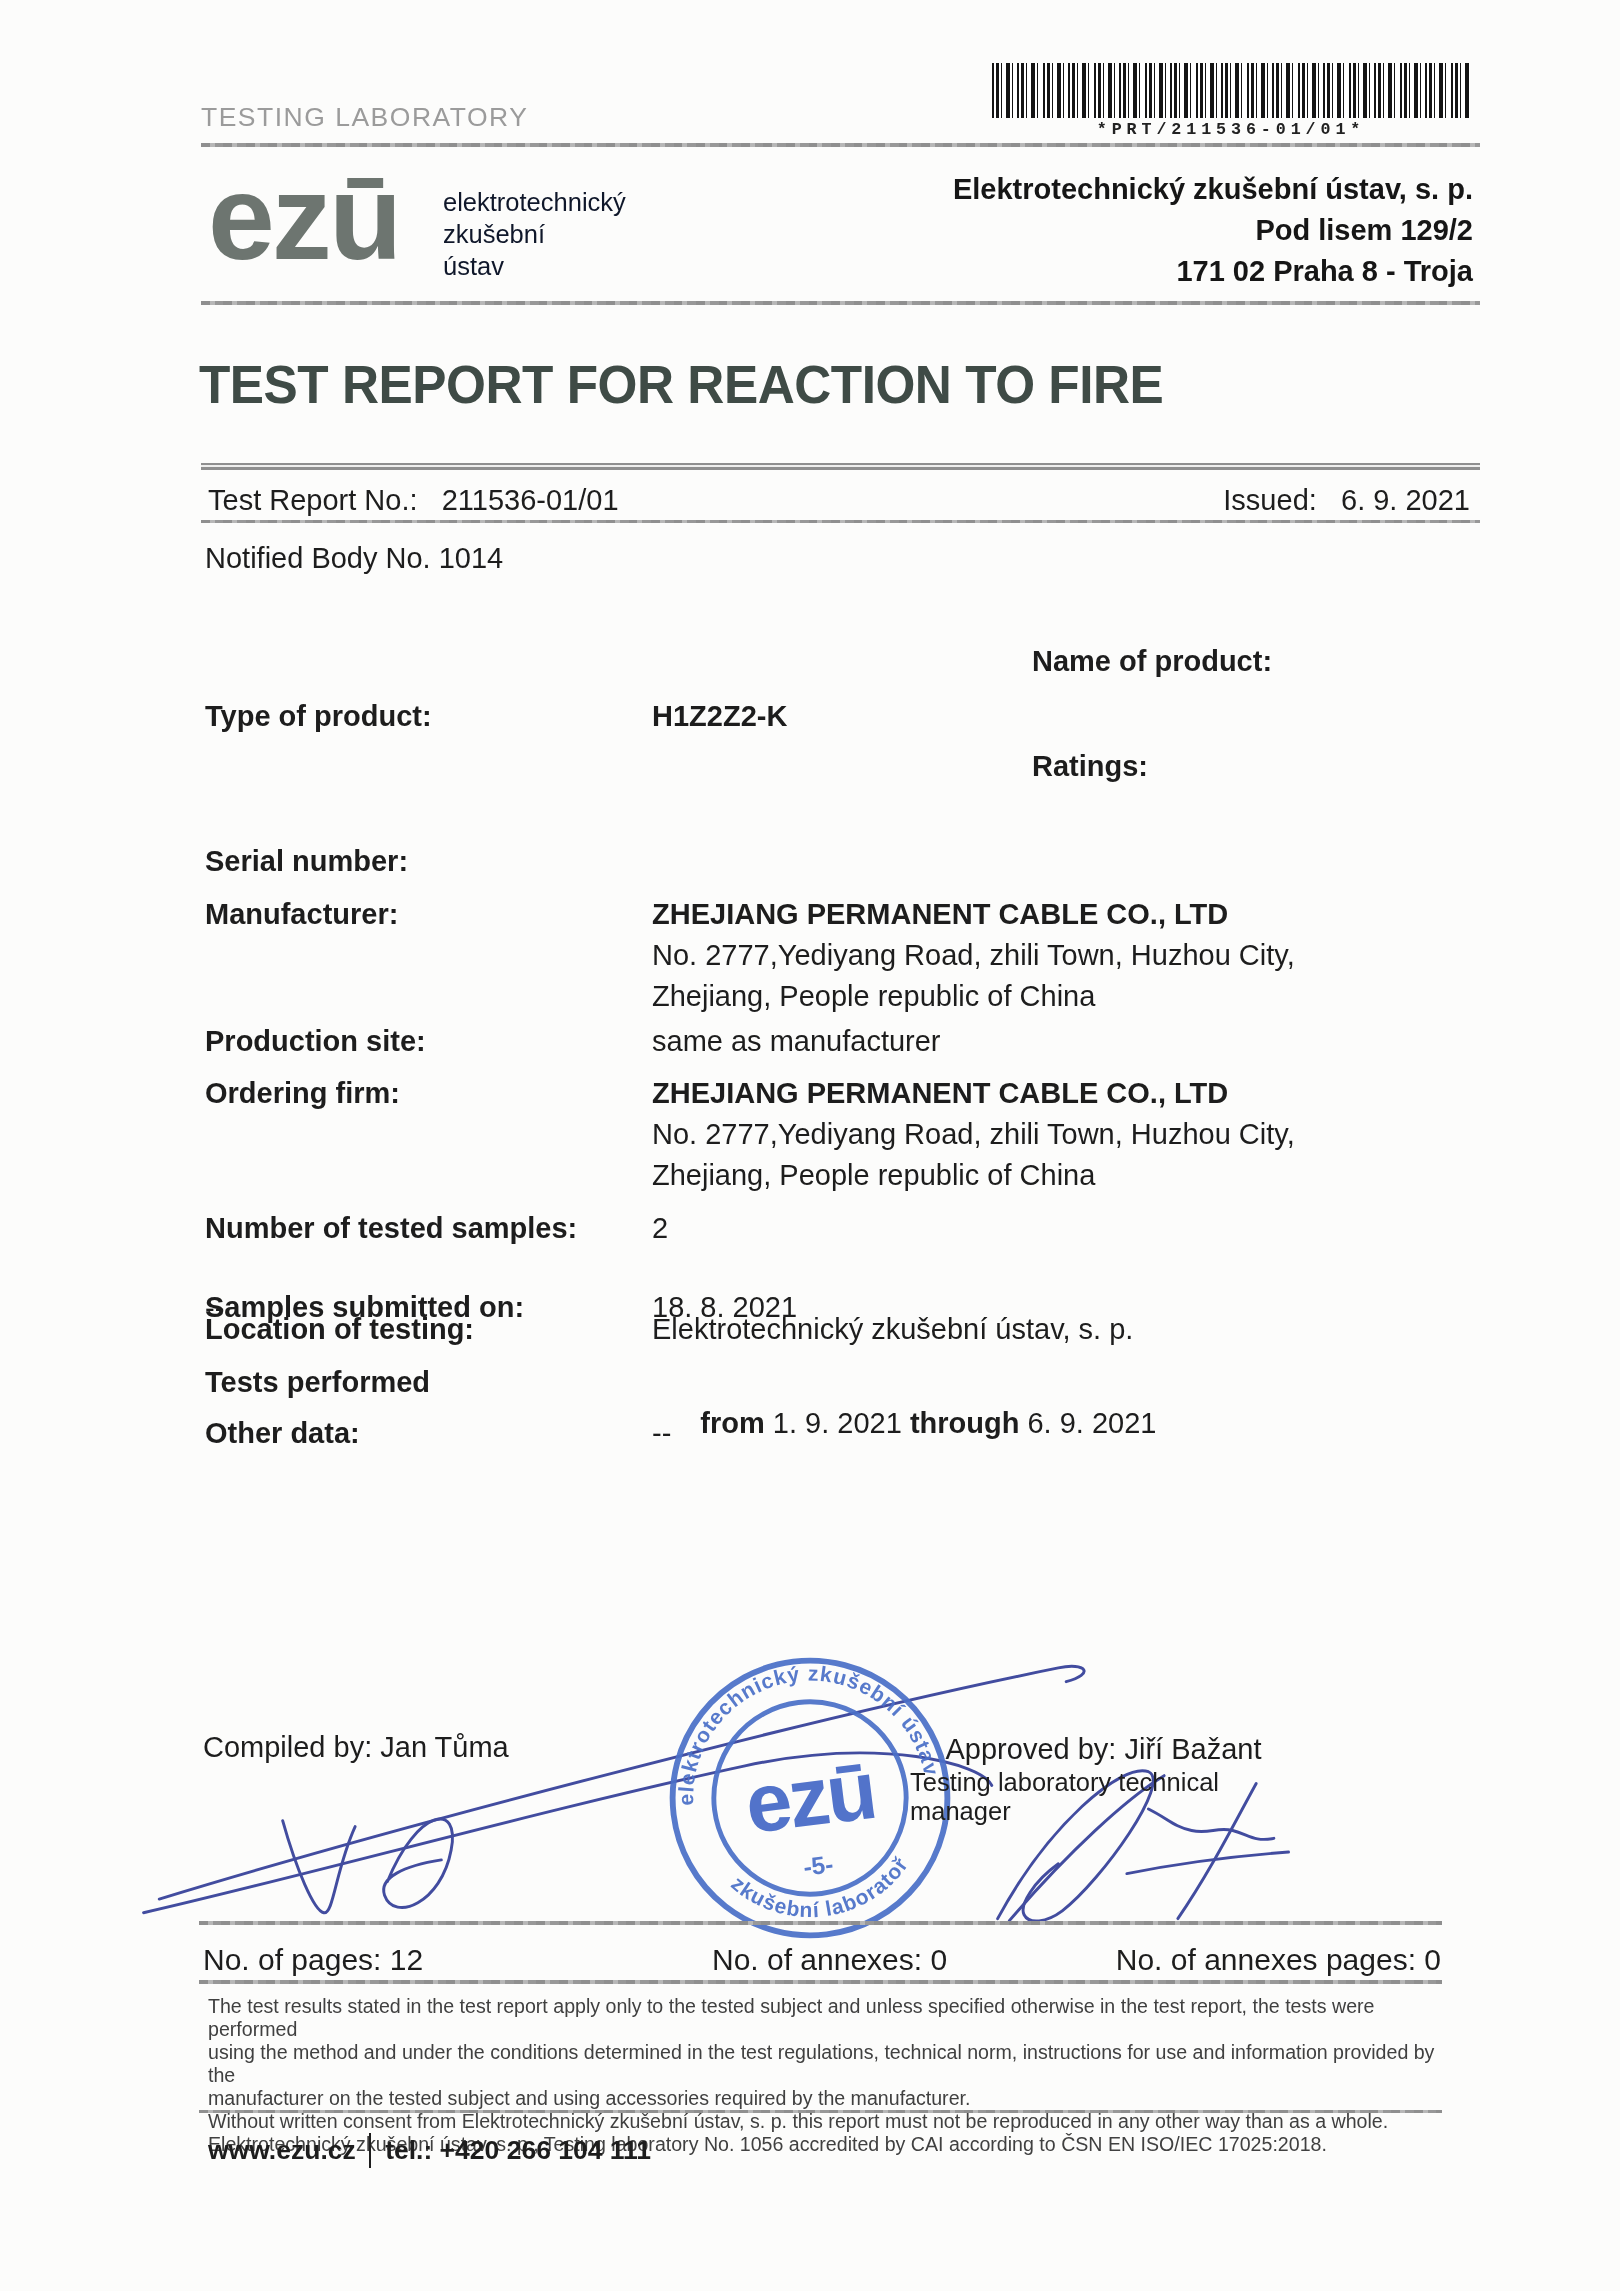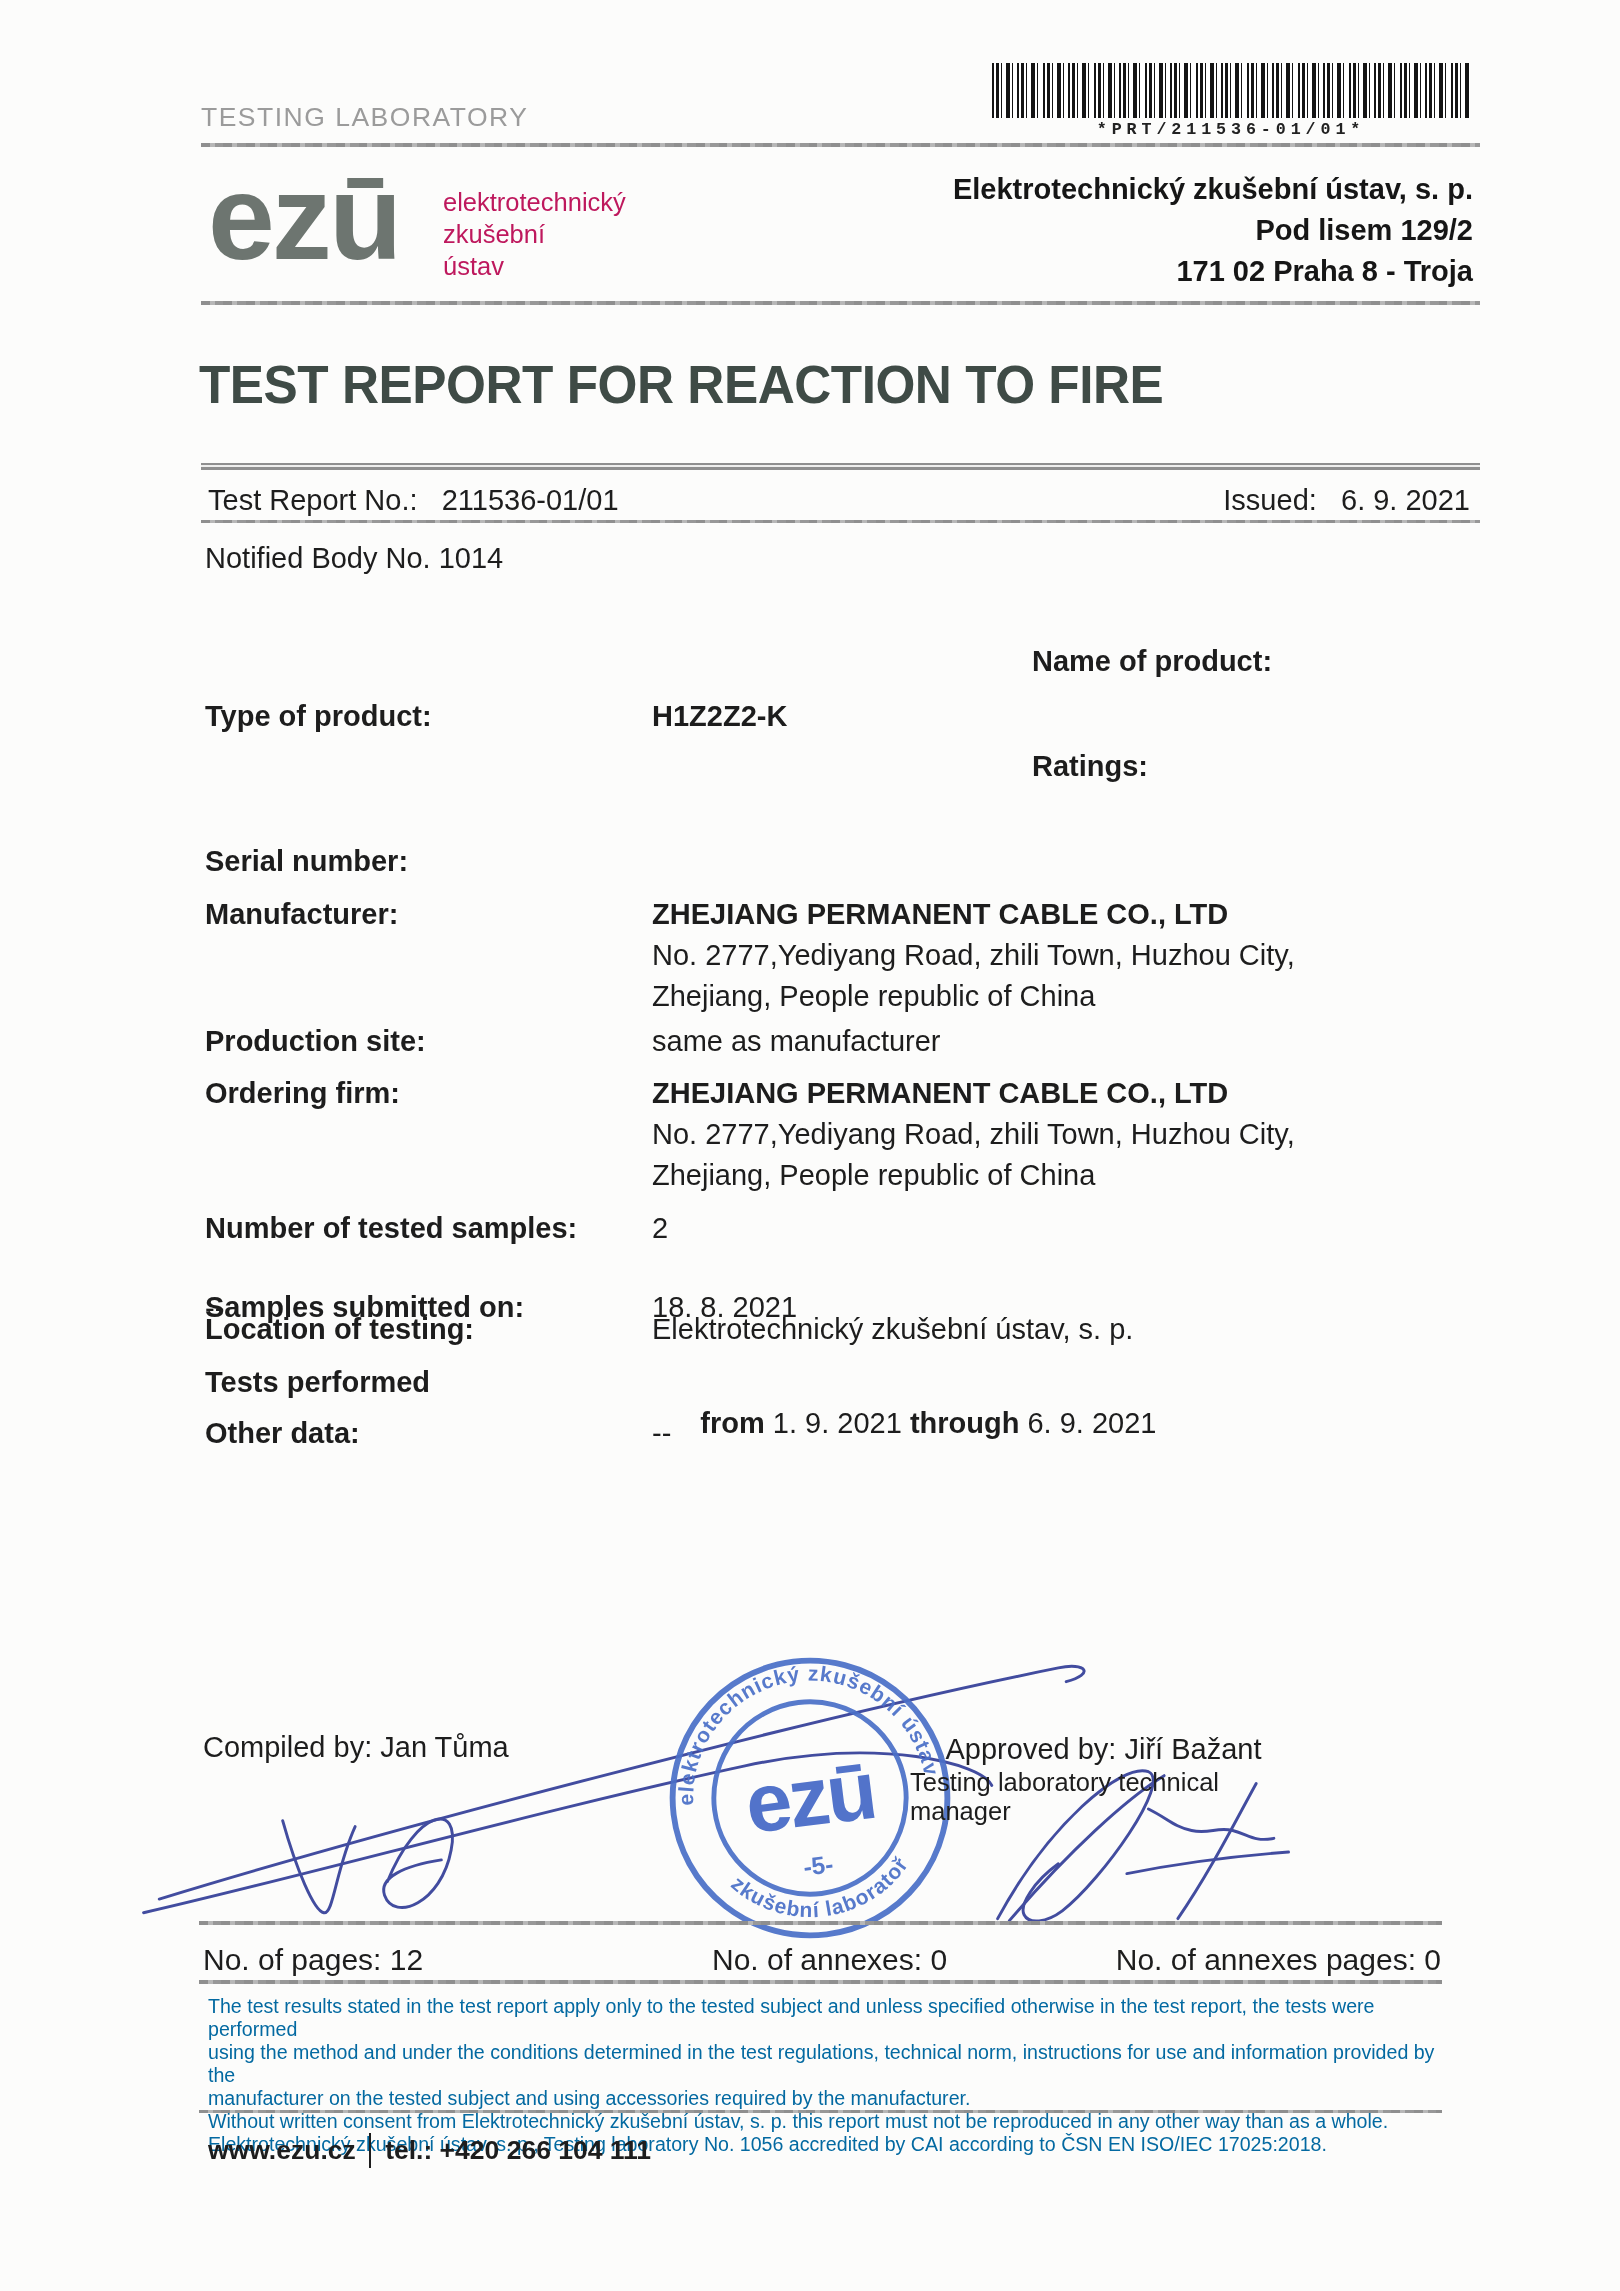--- a/index.html
+++ b/index.html
@@ -12,21 +12,21 @@
   
   .testing-lab{left:201px;top:102px;font-size:26.5px;letter-spacing:1.5px;color:#9b9b9b;}
   .barcode{left:992px;top:63px;width:478px;height:55px;
     background:repeating-linear-gradient(90deg,#141414 0 2px,#fff 2px 3.9px,#141414 3.9px 6.9px,#fff 6.9px 8.8px,#141414 8.8px 9.8px,#fff 9.8px 13.7px,#141414 13.7px 17.6px,#fff 17.6px 19.6px,#141414 19.6px 20.6px,#fff 20.6px 25.5px);}
   .barcode-text{left:992px;top:120px;width:478px;text-align:center;
     font-family:"Liberation Mono","DejaVu Sans Mono",monospace;font-size:16.7px;font-weight:bold;letter-spacing:4.9px;color:#222;}
   .rule{position:absolute;height:3.9px;background:repeating-linear-gradient(90deg,#8f8f8f 0 8.8px,#b7b7b7 8.8px 13.7px,#989898 13.7px 22.5px);}
   .rule.thick{height:6.9px;background:linear-gradient(180deg,#8f8f8f 0 2.5px,#efefee 2.5px 3.9px,#8f8f8f 3.9px 6.9px);}
   
   .logo-mark{left:208px;top:157px;font-size:120px;font-weight:bold;color:#6d7570;line-height:1;letter-spacing:-2.9px;}
-  .logo-tagline{left:443px;top:186px;font-size:25.5px;line-height:32px;color:#be185d;}
+  .logo-tagline{left:443px;top:186px;font-size:25.5px;line-height:32px;color:#0f172a;}
   .addr{right:147px;top:169px;text-align:right;font-size:29px;font-weight:bold;line-height:41px;color:#161616;}
   
   .doc-title{left:199px;top:353px;font-size:54px;font-weight:bold;color:#3f4b46;
     transform:scaleX(.95);transform-origin:left top;letter-spacing:-0.5px;white-space:nowrap;}
   
   .report-line{left:208px;top:484px;font-size:29px;}
   .issued-line{right:150px;top:484px;font-size:29px;}
   .notified{left:205px;top:542px;font-size:29px;}
   
   .frow{position:absolute;left:205px;width:1274px;display:flex;font-size:29px;line-height:41px;justify-content:flex-end;}
@@ -36,21 +36,21 @@
   sup{font-size:.62em;line-height:0;}
   sub{font-size:.62em;line-height:0;}
   
   .compiled{left:203px;top:1731px;font-size:29px;}
   .approved{left:910px;top:1733px;width:387px;text-align:center;font-size:29px;}
   .approved-role{left:910px;top:1768px;width:387px;text-align:left;font-size:25.5px;}
   .sig-svg{left:137px;top:1617px;}
   .stamp{left:653px;top:1641px;width:314px;height:314px;transform:rotate(-7deg);opacity:.92;}
   
   .pages-row .item{position:absolute;font-size:30px;white-space:nowrap;}
-  .disclaimer{left:208px;top:1995px;width:1237px;font-size:19.6px;line-height:23px;color:#0369a1;}
+  .disclaimer{left:208px;top:1995px;width:1237px;font-size:19.6px;line-height:23px;color:#404040;}
   .contact{left:208px;top:2133px;font-size:26.5px;font-weight:bold;display:flex;align-items:center;}
   .contact .sep{width:2px;height:35px;background:#1d1d1d;margin:0 13.7px;}
 </style>
 </head>
 <body>
 
 <div class="page">
 
   <div class="abs testing-lab">TESTING LABORATORY</div>
   <div class="abs barcode"></div>

